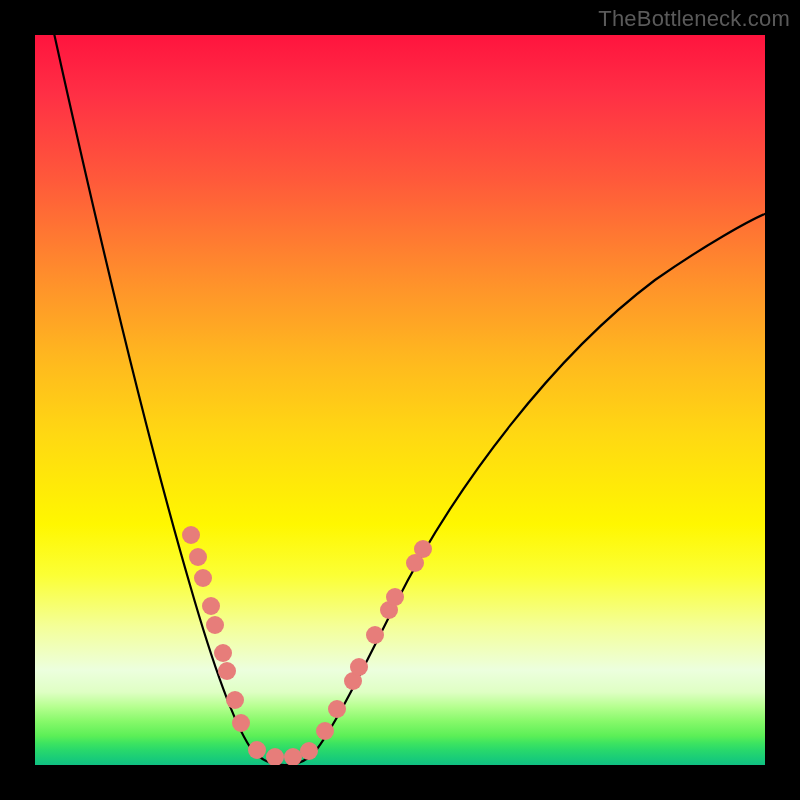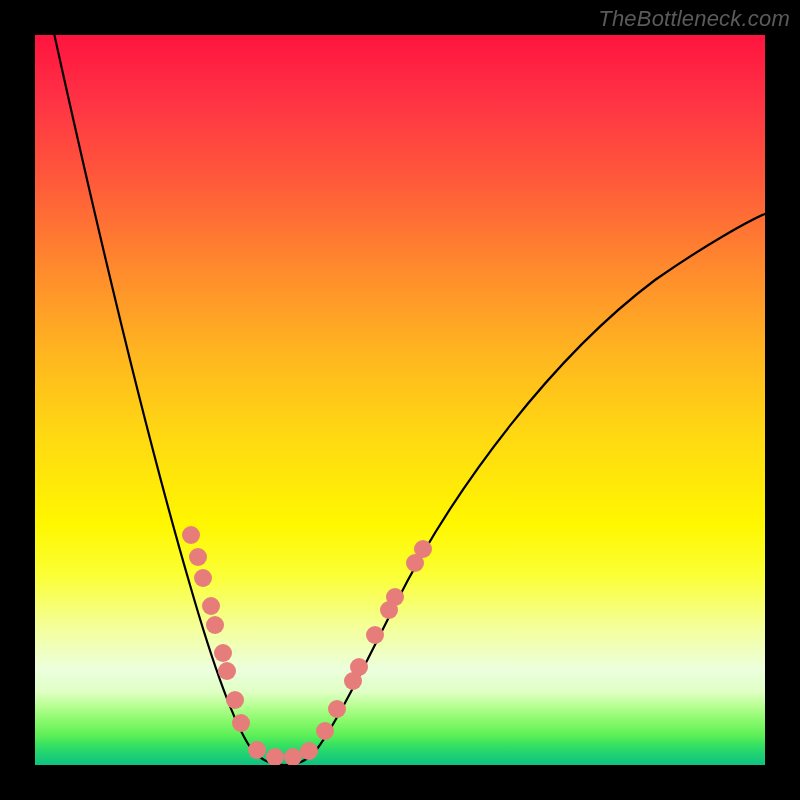--- a/index.html
+++ b/index.html
@@ -10,21 +10,20 @@
     background: #000;
     font-family: Arial, Helvetica, sans-serif;
   }
   .frame {
     position: absolute;
     left: 0;
     top: 0;
     width: 800px;
     height: 800px;
     background: #000;
-    font-style: italic;
   }
   .plot {
     position: absolute;
     left: 35px;
     top: 35px;
     width: 730px;
     height: 730px;
     overflow: hidden;
   }
   .gradient {

